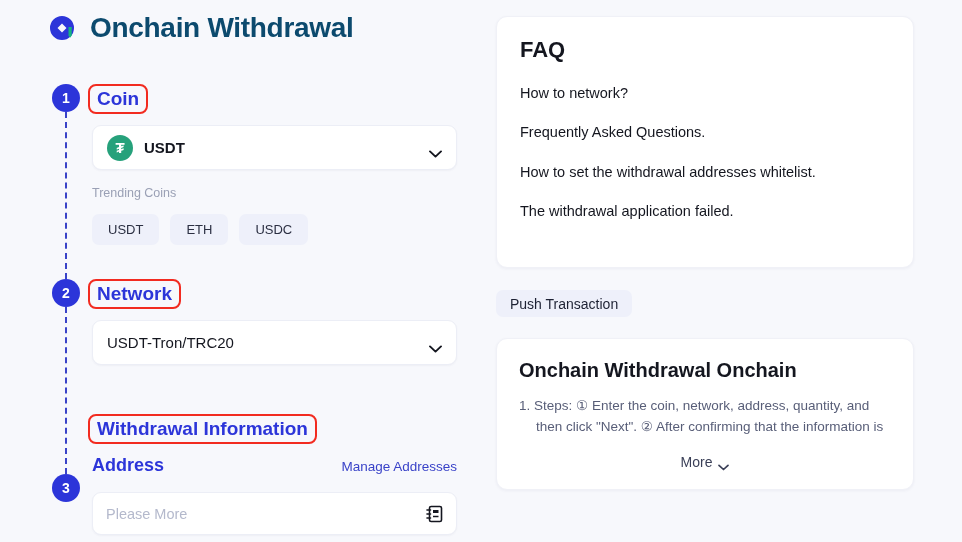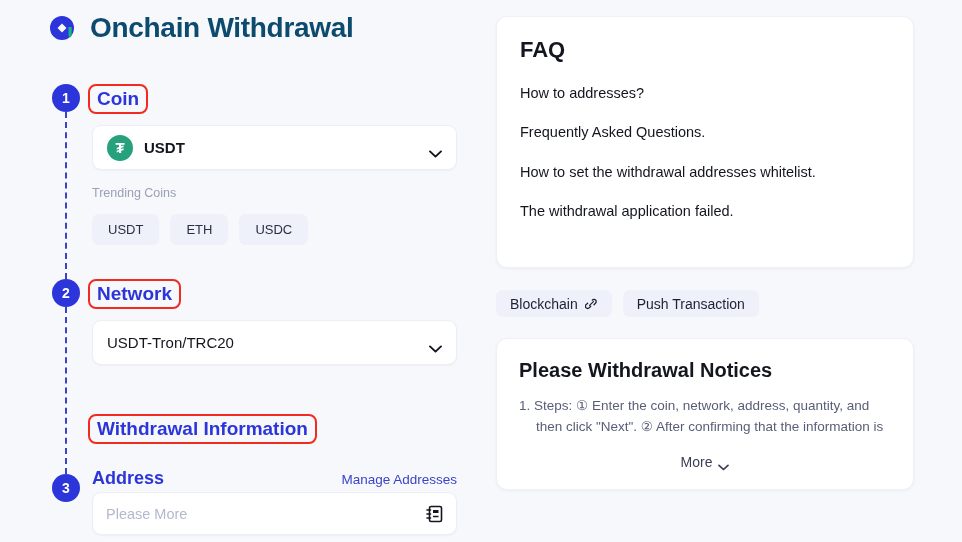--- a/index.html
+++ b/index.html
@@ -86,21 +86,21 @@
   .chip {
     background: #eef0fa; border-radius: 7px;
     padding: 0 16px; height: 31px; min-width: 58px;
     display: flex; align-items: center; justify-content: center;
     font-size: 13px; color: #2b2f42;
   }
 
   
   .addr-row {
     position: absolute; left: 92px; top: 455px; width: 365px;
-    display: flex; align-items: baseline; justify-content: space-between; margin-top: 13px;
+    display: flex; align-items: baseline; justify-content: space-between;
   }
   .addr-label { font-size: 18px; font-weight: bold; color: #2c35d9; }
   .manage-link { font-size: 13.5px; color: #3a43c8; }
   .addr-input {
     position: absolute; left: 92px; top: 492px; width: 365px; height: 43px;
     background: #fff; border: 1px solid #eceef6; border-radius: 9px;
     box-shadow: 0 1px 2px rgba(40,45,90,0.045);
     display: flex; align-items: center; padding: 0 13px;
   }
   .addr-placeholder { font-size: 14.5px; color: #b4b9cc; }
@@ -210,44 +210,34 @@
           <line x1="7" y1="11.5" x2="12.5" y2="11.5" stroke="#14161f" stroke-width="1.5"></line>
         </svg>
       </span>
     </div>
   </div>
 
   <div class="right-col">
 
     <div class="card faq-card">
       <div class="faq-title">FAQ</div>
-      <div class="faq-item">How to addresses?</div>
+      <div class="faq-item">How to network?</div>
       <div class="faq-item">Frequently Asked Questions.</div>
       <div class="faq-item">How to set the withdrawal addresses whitelist.</div>
       <div class="faq-item">The withdrawal application failed.</div>
     </div>
 
     <div class="btn-row">
       <div class="pill">
-        <span>Blockchain</span>
-        <span class="ext-icon">
-          <svg width="13" height="13" viewBox="0 0 13 13">
-            <path d="M4.6 8.4 8.4 4.6" stroke="#1d2133" stroke-width="1.3" stroke-linecap="round" fill="none"></path>
-            <path d="M7.3 3.2a2.2 2.2 0 1 1 3.1 3.1L9 7.7" stroke="#1d2133" stroke-width="1.3" fill="none" stroke-linecap="round"></path>
-            <path d="M5.7 9.3 4.3 10.7a2.2 2.2 0 1 1-3.1-3.1L2.6 6.2" stroke="#1d2133" stroke-width="1.3" fill="none" stroke-linecap="round"></path>
-          </svg>
-        </span>
-      </div>
-      <div class="pill">
         <span>Push Transaction</span>
       </div>
     </div>
 
     <div class="card notices-card">
-      <div class="notices-title">Please Withdrawal Notices</div>
+      <div class="notices-title">Onchain Withdrawal Onchain</div>
       <div class="notices-body">1. Steps: ① Enter the coin, network, address, quantity, and then click "Next". ② After confirming that the information is</div>
       <div class="more-row">
         <span>More</span>
         <span class="more-chev">
           <svg width="11" height="7" viewBox="0 0 11 7">
               <path d="M1 1.3 5.5 5.5 10 1.3" fill="none" stroke="#3a3f57" stroke-width="1.7" stroke-linecap="round" stroke-linejoin="round"></path>
             </svg>
         </span>
       </div>
     </div>

